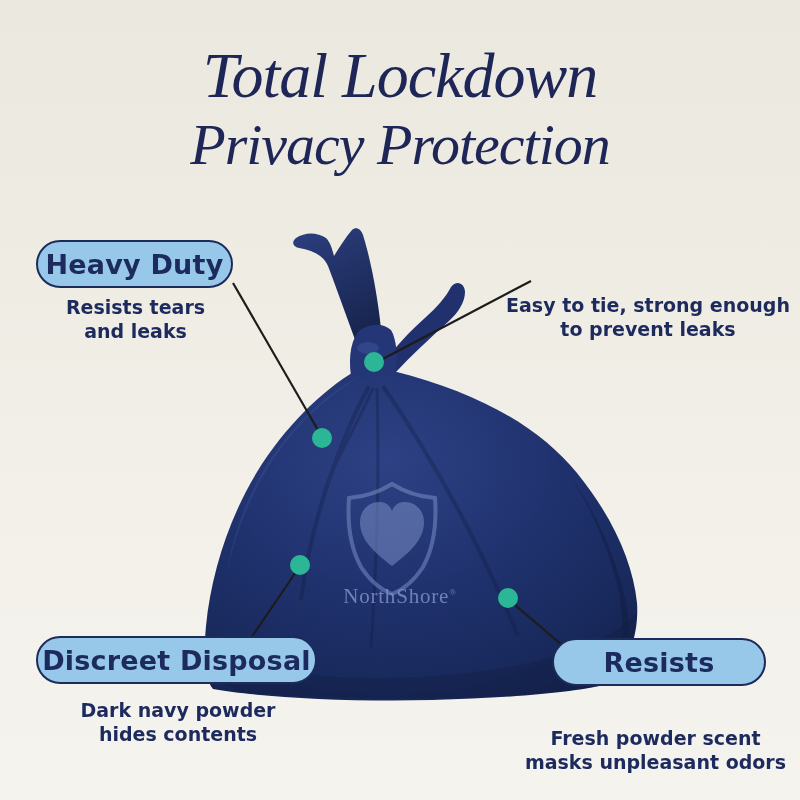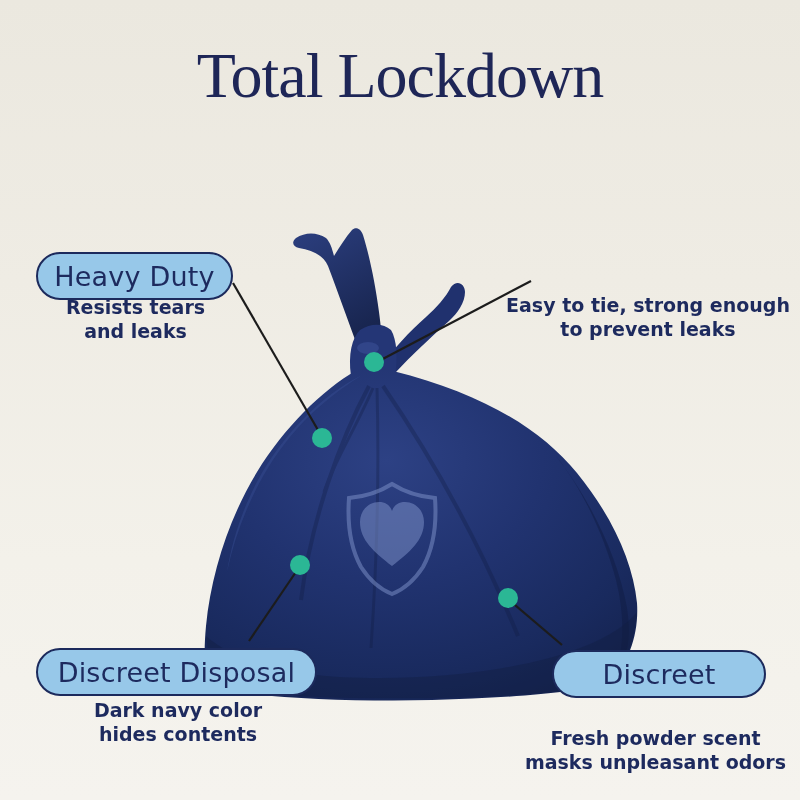--- a/index.html
+++ b/index.html
@@ -11,33 +11,33 @@
     position:relative;width:800px;height:800px;
     background:linear-gradient(180deg,#ebe8df 0%,#efece4 35%,#f3f1ea 70%,#f5f3ee 100%);
   }
   .bag-svg{position:absolute;left:0;top:0;z-index:1;}
   .title-block{
     position:absolute;left:0;top:44px;width:800px;text-align:center;z-index:2;
     color:#1e2657;
   }
   .title-line1{
     font-family:"Liberation Serif","DejaVu Serif",serif;
-    font-size:64px;font-weight:500;letter-spacing:-1px;line-height:1.0;
+    font-size:64px;font-weight:500;letter-spacing:-1px;line-height:1.0;font-style:italic;
   }
   .title-line2{
     font-family:"Liberation Serif","DejaVu Serif",serif;
     font-style:italic;font-size:58px;font-weight:500;letter-spacing:-1px;
     line-height:1.0;margin-top:8px;
   }
   .pill{
     position:absolute;z-index:3;
     display:flex;align-items:center;justify-content:center;
     background:#97c8e9;border:2px solid #1c2a5c;border-radius:28px;
     box-sizing:border-box;height:48px;
-    color:#1d2a5e;font-size:27px;font-weight:400;letter-spacing:0.2px;margin-top:12px;
+    color:#1d2a5e;font-size:27px;font-weight:700;letter-spacing:0.2px;
   }
   .pill-heavy-duty{left:36px;top:240px;width:197px;}
   .pill-simple-handles{left:519px;top:240px;width:257px;}
   .pill-discreet-disposal{left:36px;top:636px;width:281px;}
   .pill-scented{left:552px;top:638px;width:214px;}
   .desc{
     position:absolute;z-index:3;text-align:center;white-space:pre-line;
     color:#1d2a5e;font-size:19px;font-weight:600;line-height:1.25;
   }
   .desc-heavy-duty{left:38px;top:296px;width:195px;}
@@ -161,37 +161,39 @@
     <g fill="#2bb795">
       <circle cx="374" cy="362" r="10"></circle>
       <circle cx="322" cy="438" r="10"></circle>
       <circle cx="300" cy="565" r="10"></circle>
       <circle cx="508" cy="598" r="10"></circle>
     </g>
   </svg>
 
   <div class="title-block">
     <div class="title-line1">Total Lockdown</div>
+    <div class="title-line2">Privacy Protection</div>
   </div>
 
+  <div class="brand"><span>NorthShore</span><sup>®</sup></div>
 
   <div class="pill pill-heavy-duty">
     <span>Heavy Duty</span>
   </div>
   <div class="desc desc-heavy-duty">Resists tears
 and leaks</div>
 
   <div class="desc desc-simple-handles">Easy to tie, strong enough
 to prevent leaks</div>
 
   <div class="pill pill-discreet-disposal">
     <span>Discreet Disposal</span>
   </div>
-  <div class="desc desc-discreet-disposal">Dark navy color
+  <div class="desc desc-discreet-disposal">Dark navy powder
 hides contents</div>
 
   <div class="pill pill-scented">
-    <span>Discreet</span>
+    <span>Resists</span>
   </div>
   <div class="desc desc-scented">Fresh powder scent
 masks unpleasant odors</div>
 
 </div>
 
 </body></html>

